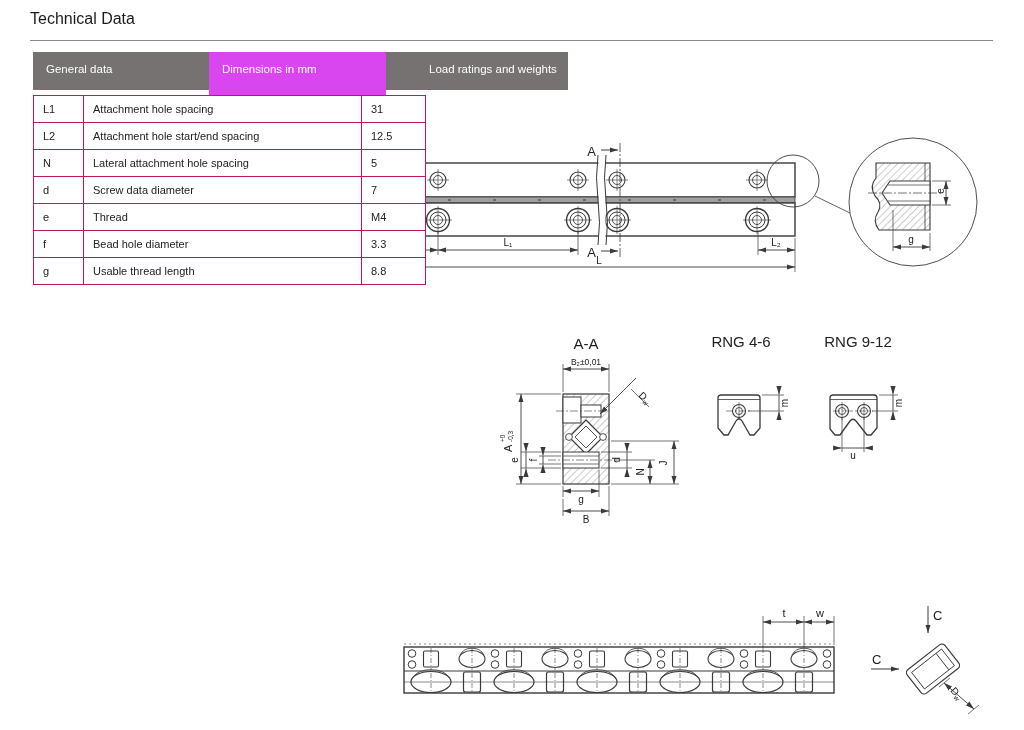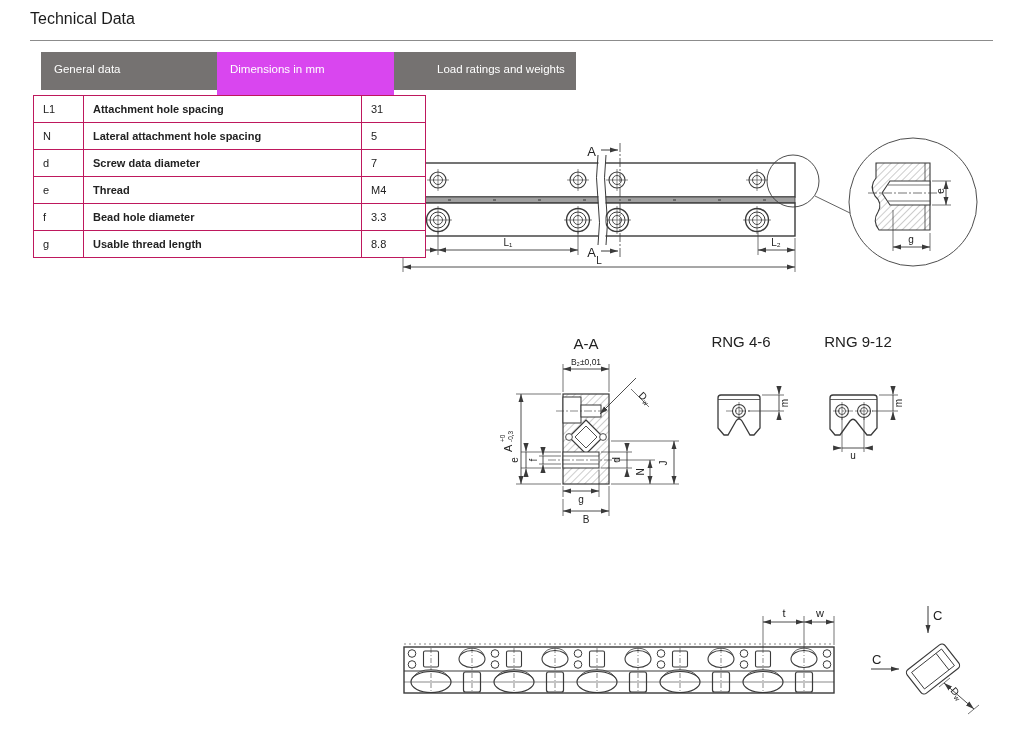--- a/index.html
+++ b/index.html
@@ -1,30 +1,30 @@
 <!DOCTYPE html>
 <html><head>
 <meta charset="utf-8">
 <style>
   html,body{margin:0;padding:0;background:#fff;}
   .page{position:relative;width:1024px;height:730px;background:#fff;overflow:hidden;
         font-family:"Liberation Sans","DejaVu Sans",sans-serif;}
   .page-title{position:absolute;left:30px;top:10px;font-size:16px;color:#1b1b1b;}
   .title-rule{position:absolute;left:30px;top:40px;width:963px;height:1px;background:#8c8c8c;}
   .tab{position:absolute;top:52px;height:38px;background:#757271;color:#fff;
-       font-size:11.5px;padding:11px 0 0 13px;box-sizing:border-box;cursor:default;margin-left:8px;}
+       font-size:11.5px;padding:11px 0 0 13px;box-sizing:border-box;cursor:default;}
   .tab.active{background:#d946ef;height:43px;z-index:3;}
   .tab1{left:33px;width:176px;}
   .tab2{left:209px;width:177px;}
   .tab3{left:386px;width:182px;padding-left:43px;}
   table.tech{position:absolute;left:33px;top:95px;width:359px;border-collapse:collapse;
              table-layout:fixed;z-index:2;background:#fff;}
   table.tech td{border:1px solid #be185d;font-size:11px;color:#222;height:26px;
                 padding:0 2px 0 9px;overflow:hidden;white-space:nowrap;}
-  td.c-sym{width:38px;} td.c-desc{width:266px;font-weight:bold;} td.c-val{width:52px;}
+  td.c-sym{width:38px;} td.c-desc{width:266px;} td.c-val{width:52px;}
   svg.overlay{position:absolute;left:0;top:0;z-index:1;}
   svg text{fill:#222;font-family:"Liberation Sans","DejaVu Sans",sans-serif;}
 </style>
 </head>
 <body>
 
 <div class="page">
 
   <div class="page-title">Technical Data</div>
   <div class="title-rule"></div>
@@ -32,20 +32,25 @@
   <div class="tab tab1">General data</div>
   <div class="tab tab2 active">Dimensions in mm</div>
   <div class="tab tab3">Load ratings and weights</div>
 
   <table class="tech">
     <tbody>
       <tr>
         <td class="c-sym">L1</td>
         <td class="c-desc">Attachment hole spacing</td>
         <td class="c-val">31</td>
+      </tr>
+      <tr>
+        <td class="c-sym">L2</td>
+        <td class="c-desc">Attachment hole start/end spacing</td>
+        <td class="c-val">12.5</td>
       </tr>
       <tr>
         <td class="c-sym">N</td>
         <td class="c-desc">Lateral attachment hole spacing</td>
         <td class="c-val">5</td>
       </tr>
       <tr>
         <td class="c-sym">d</td>
         <td class="c-desc">Screw data diameter</td>
         <td class="c-val">7</td>

